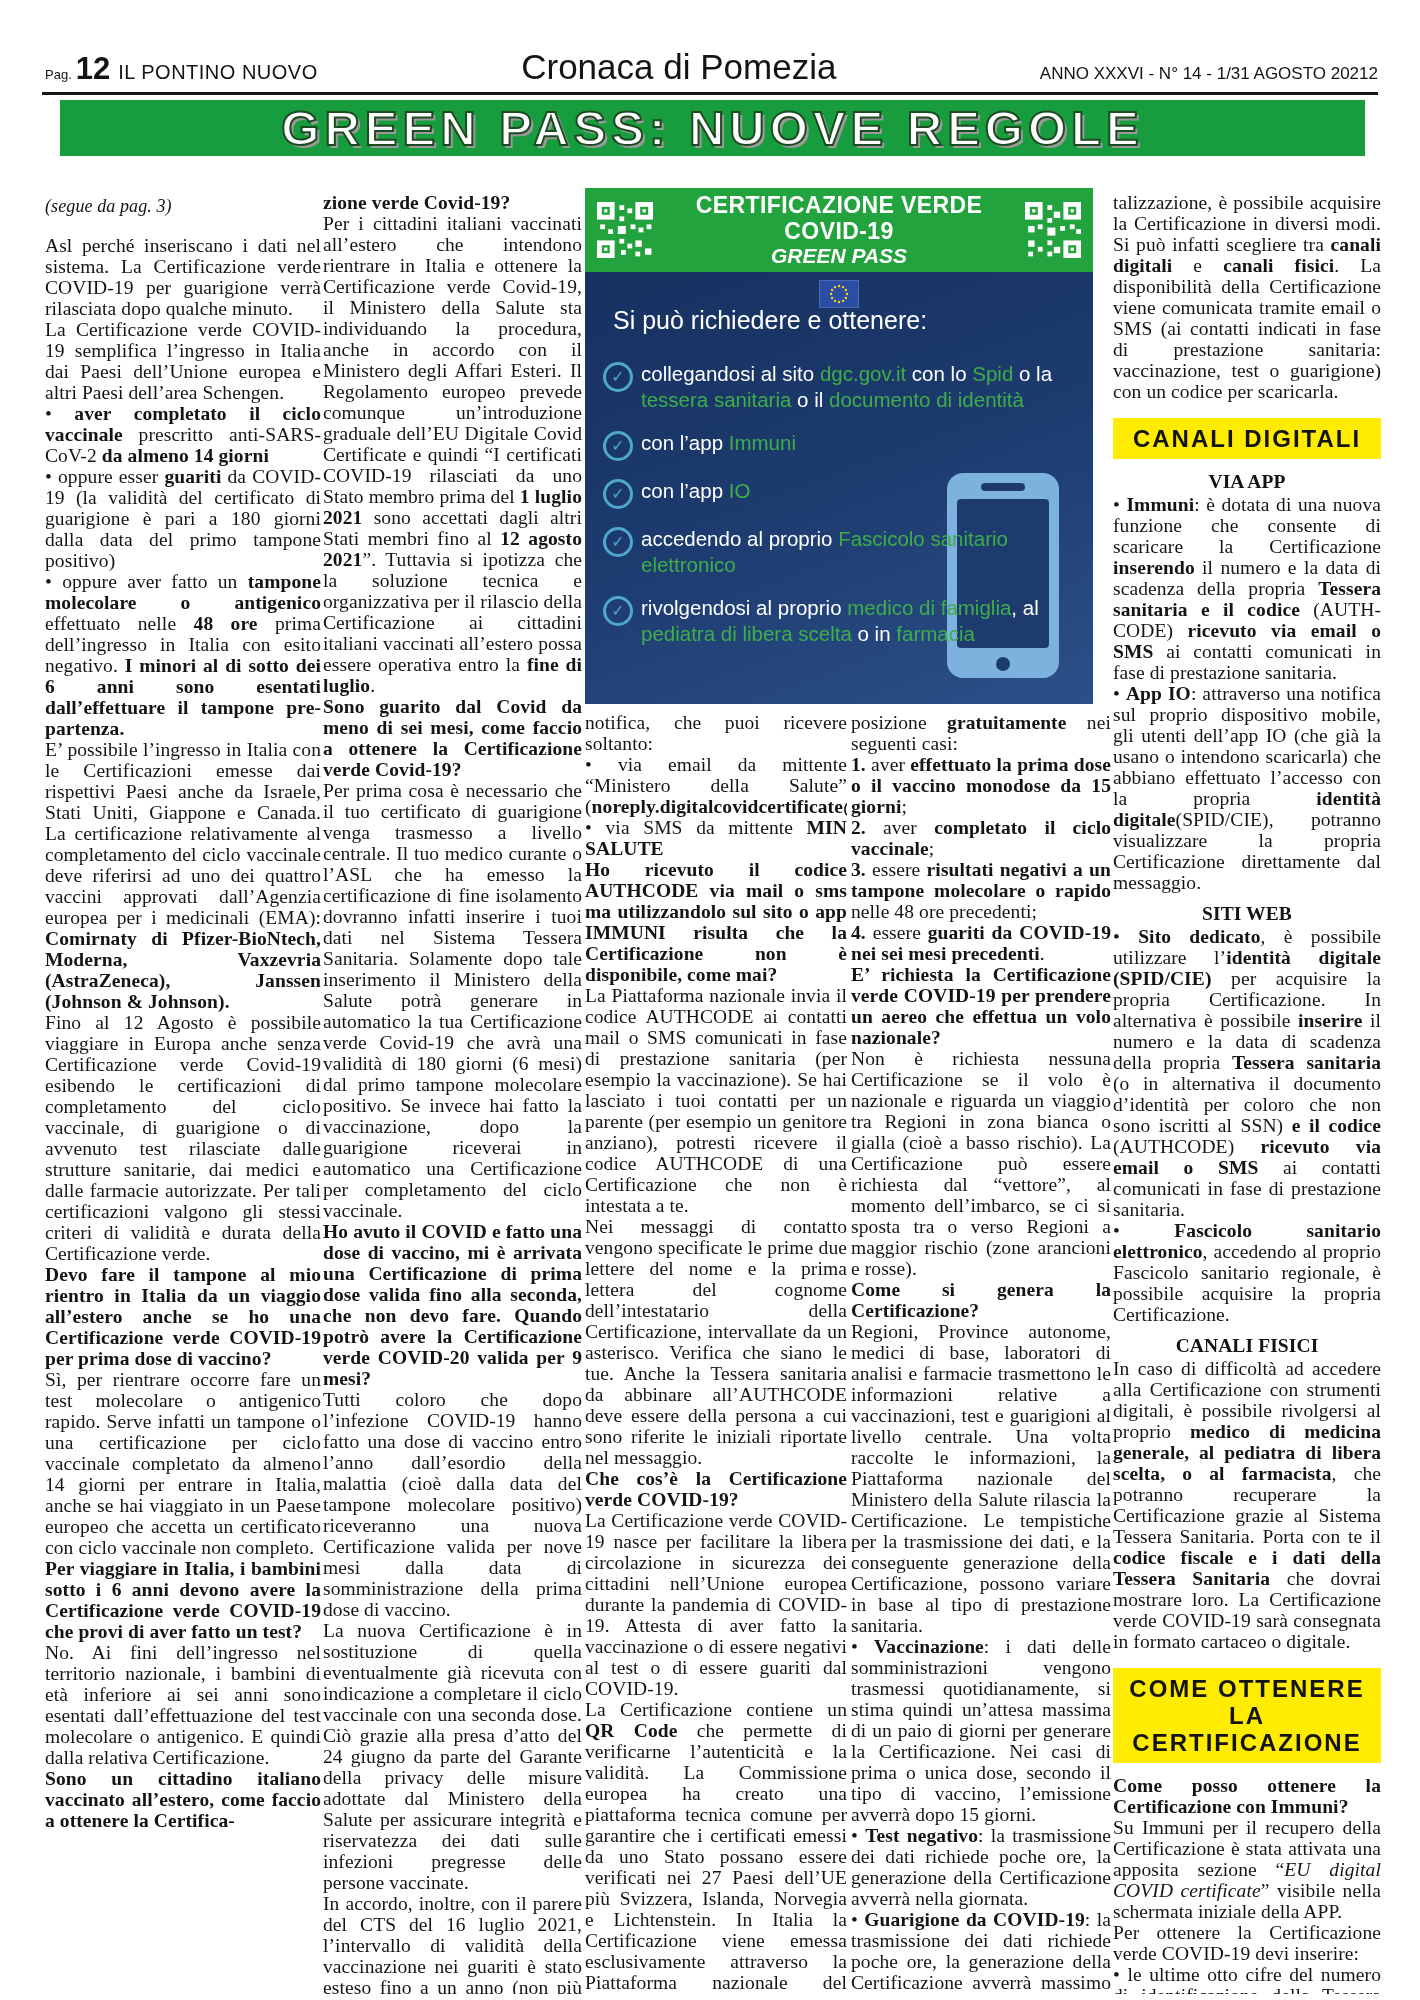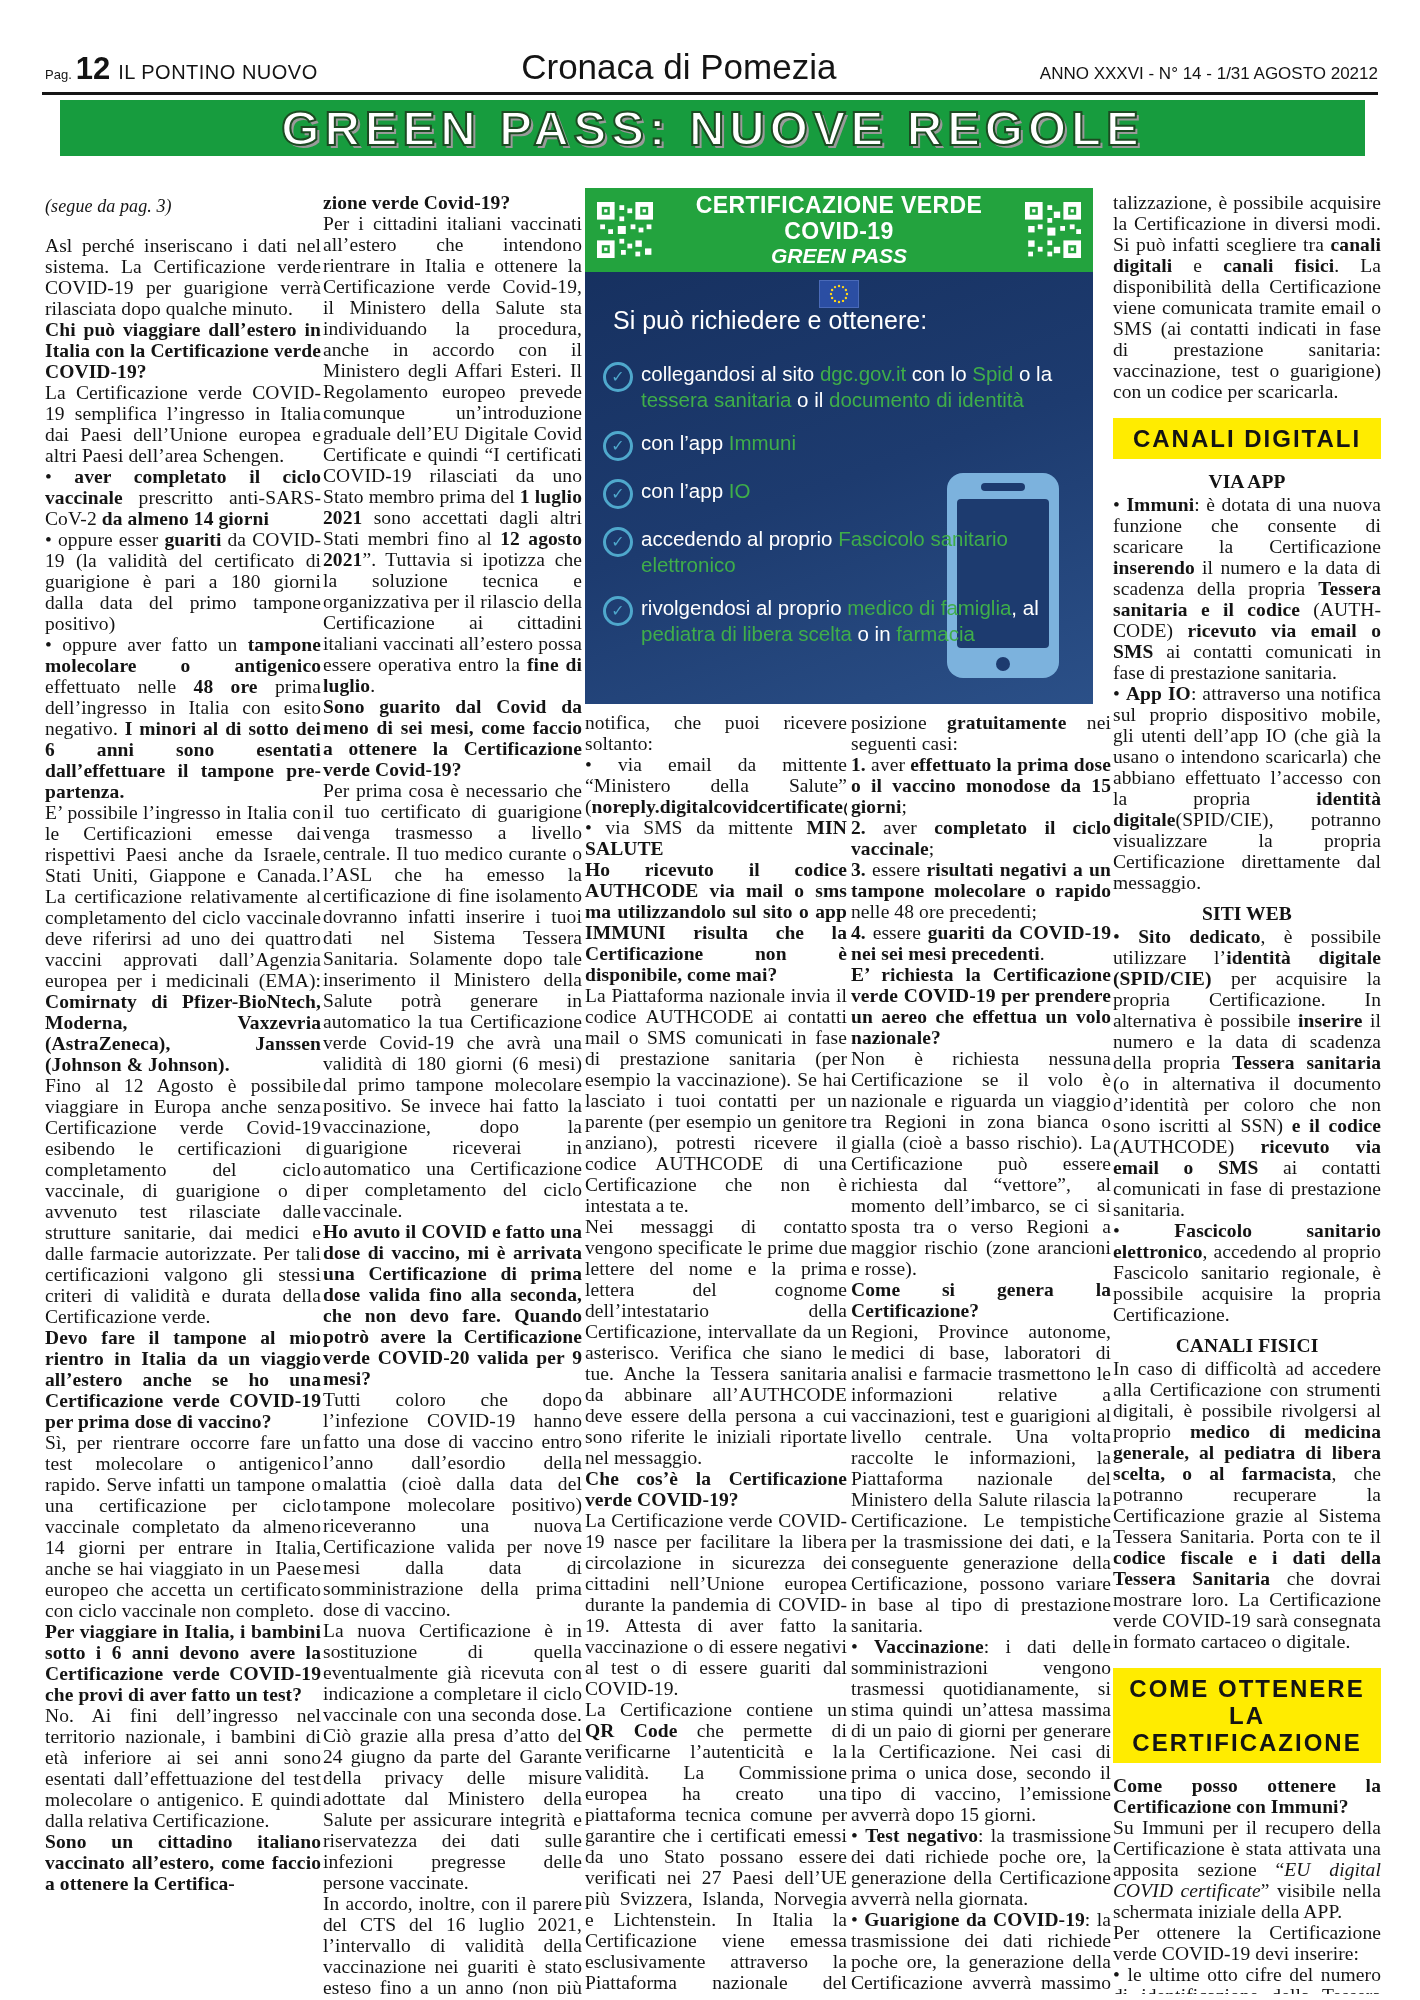--- a/index.html
+++ b/index.html
@@ -77,21 +77,20 @@
   </div>
   <div class="hdr-rule"></div>
 
   <div class="banner">
     <span>GREEN PASS: NUOVE REGOLE</span>
   </div>
 
   <div class="col col1">
       <div class="par s-i">(segue da pag. 3)</div>
       <div class="par s-p">Asl perché inseriscano i dati nel sistema. La Certificazione verde COVID-19 per guarigione verrà rilasciata dopo qualche minuto.</div>
-      <div class="par s-q">Chi può viaggiare dall’estero in Italia con la Certificazione verde COVID-19?</div>
       <div class="par s-p">La Certificazione verde COVID-19 semplifica l’ingresso in Italia dai Paesi dell’Unione europea e altri Paesi dell’area Schengen.</div>
       <div class="par s-p">• <b>aver completato il ciclo vaccinale</b> prescritto anti-SARS-CoV-2 <b>da almeno 14 giorni</b></div>
       <div class="par s-p">• oppure esser <b>guariti</b> da COVID-19 (la validità del certificato di guarigione è pari a 180 giorni dalla data del primo tampone positivo)</div>
       <div class="par s-p">• oppure aver fatto un <b>tampone molecolare o antigenico</b> effettuato nelle <b>48 ore</b> prima dell’ingresso in Italia con esito negativo. <b>I minori al di sotto dei 6 anni sono esentati dall’effettuare il tampone pre-partenza.</b></div>
       <div class="par s-p">E’ possibile l’ingresso in Italia con le Certificazioni emesse dai rispettivi Paesi anche da Israele, Stati Uniti, Giappone e Canada. La certificazione relativamente al completamento del ciclo vaccinale deve riferirsi ad uno dei quattro vaccini approvati dall’Agenzia europea per i medicinali (EMA): <b>Comirnaty di Pfizer-BioNtech, Moderna, Vaxzevria (AstraZeneca), Janssen (Johnson &amp; Johnson).</b></div>
       <div class="par s-p">Fino al 12 Agosto è possibile viaggiare in Europa anche senza Certificazione verde Covid-19 esibendo le certificazioni di completamento del ciclo vaccinale, di guarigione o di avvenuto test rilasciate dalle strutture sanitarie, dai medici e dalle farmacie autorizzate. Per tali certificazioni valgono gli stessi criteri di validità e durata della Certificazione verde.</div>
       <div class="par s-q">Devo fare il tampone al mio rientro in Italia da un viaggio all’estero anche se ho una Certificazione verde COVID-19 per prima dose di vaccino?</div>
       <div class="par s-p">Sì, per rientrare occorre fare un test molecolare o antigenico rapido. Serve infatti un tampone o una certificazione per ciclo vaccinale completato da almeno 14 giorni per entrare in Italia, anche se hai viaggiato in un Paese europeo che accetta un certificato con ciclo vaccinale non completo.</div>
       <div class="par s-q">Per viaggiare in Italia, i bambini sotto i 6 anni devono avere la Certificazione verde COVID-19 che provi di aver fatto un test?</div>
       <div class="par s-p">No. Ai fini dell’ingresso nel territorio nazionale, i bambini di età inferiore ai sei anni sono esentati dall’effettuazione del test molecolare o antigenico. E quindi dalla relativa Certificazione.</div>

